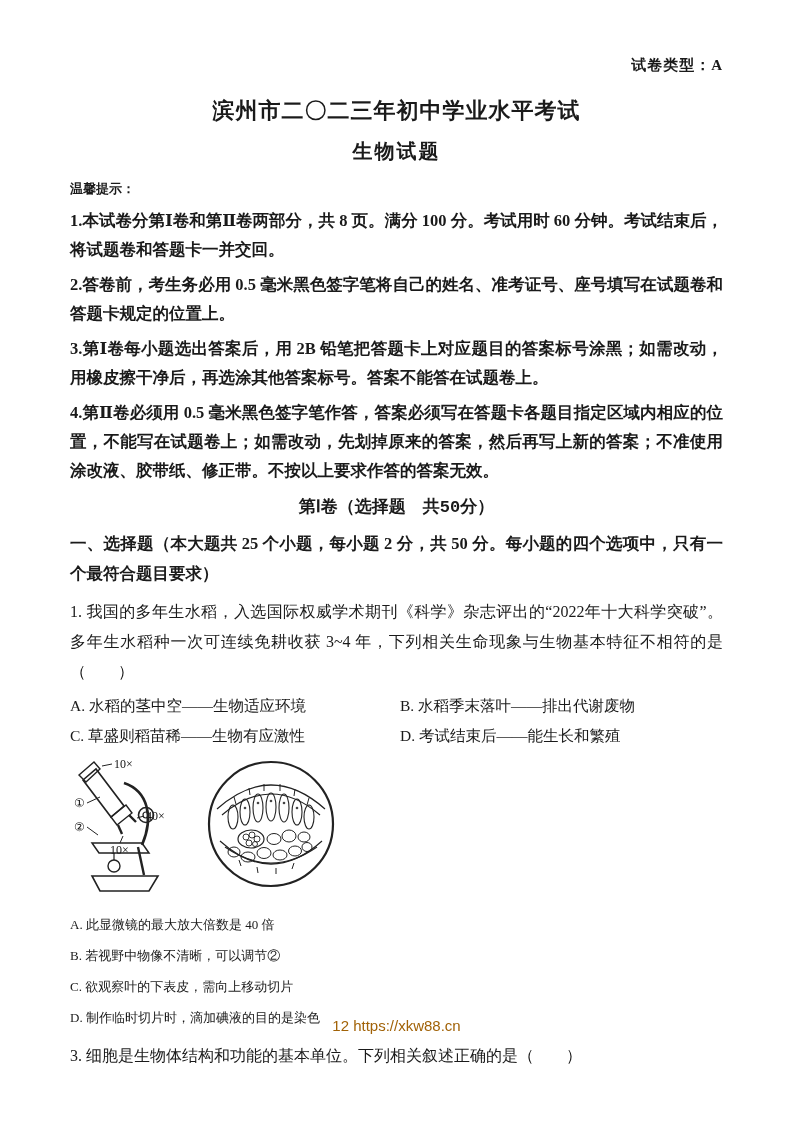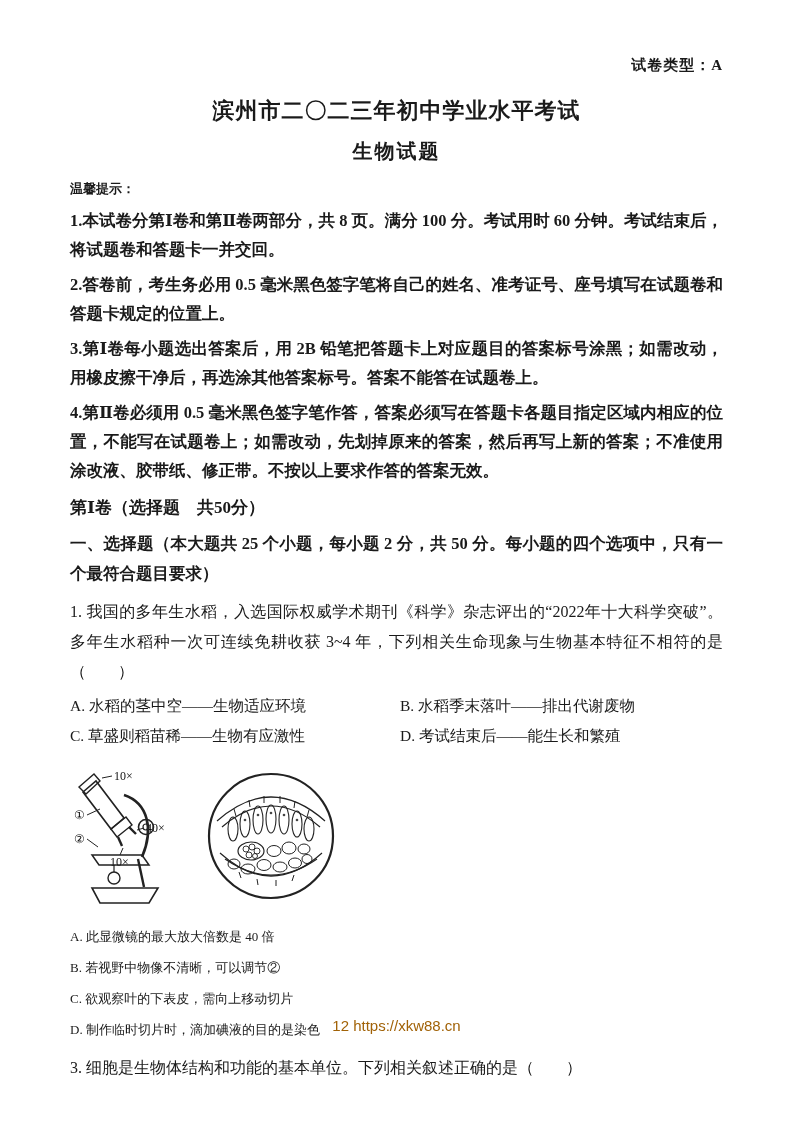--- a/index.html
+++ b/index.html
@@ -22,35 +22,35 @@
   }
   .content {
     position:absolute; top:174px; left:70px; width:653px;
   }
   .notice-heading { font-size:13px; font-weight:700; line-height:29px; margin-bottom:3px; }
   .notice-item {
     font-size:16.5px; font-weight:700; line-height:29px;
     text-align:justify; margin-bottom:6px;
   }
   .section-title {
-    font-size:17px; font-weight:700;
-    line-height:30px; margin:8px 0 6px;
+    text-align:center; font-size:17px; font-weight:700;
+    line-height:30px; margin:8px 0 6px;font-family:Liberation Mono, monospace;
   }
   .section-intro {
     font-size:16.5px; font-weight:700; line-height:30px;
     text-align:justify; margin-bottom:8px;
   }
   .stem {
     font-size:16px; line-height:30px; text-align:justify; margin-bottom:4px;
   }
   .opt-row { display:flex; font-size:15.5px; line-height:30px; }
   .opt-row .opt-a { width:330px; }
   .opt-line { font-size:13px; line-height:31px; }
   .figure {
-    position:relative; height:148px; margin:16px 0 6px;
+    position:relative; height:148px; margin:4px 0 6px;
   }
   .fig-microscope { position:absolute; left:4px; top:0; }
   .fig-leaf { position:absolute; left:134px; top:2px; }
   .fig-label { font-family:"Liberation Serif","DejaVu Serif",serif; font-size:12px; fill:#111; }
   .footer {
     position:absolute; top:1017px; left:0; width:100%;
     text-align:center; color:#a16207; font-size:15px;
     font-family:"Liberation Sans","DejaVu Sans",sans-serif;
   }
   svg .ln { stroke:#222; fill:none; }

